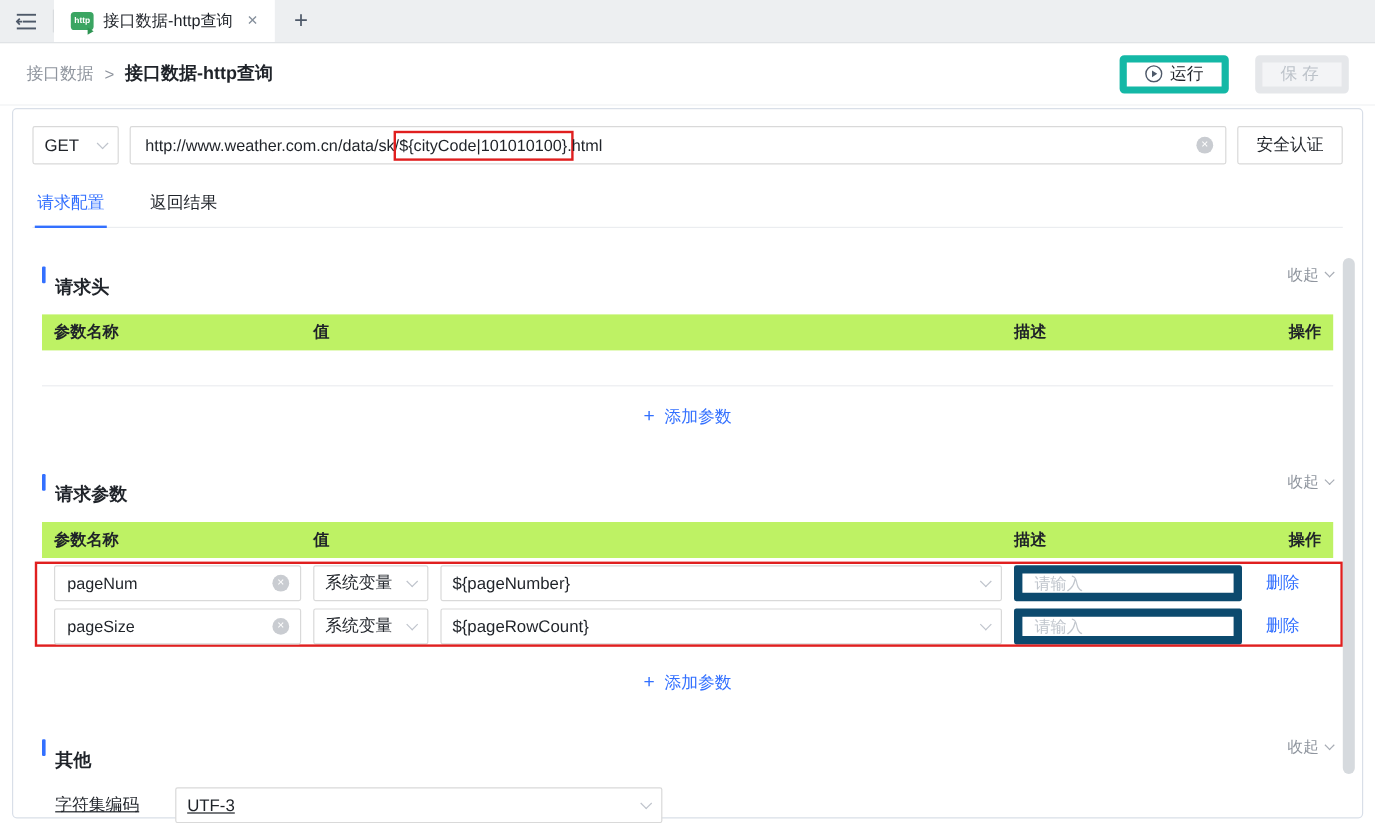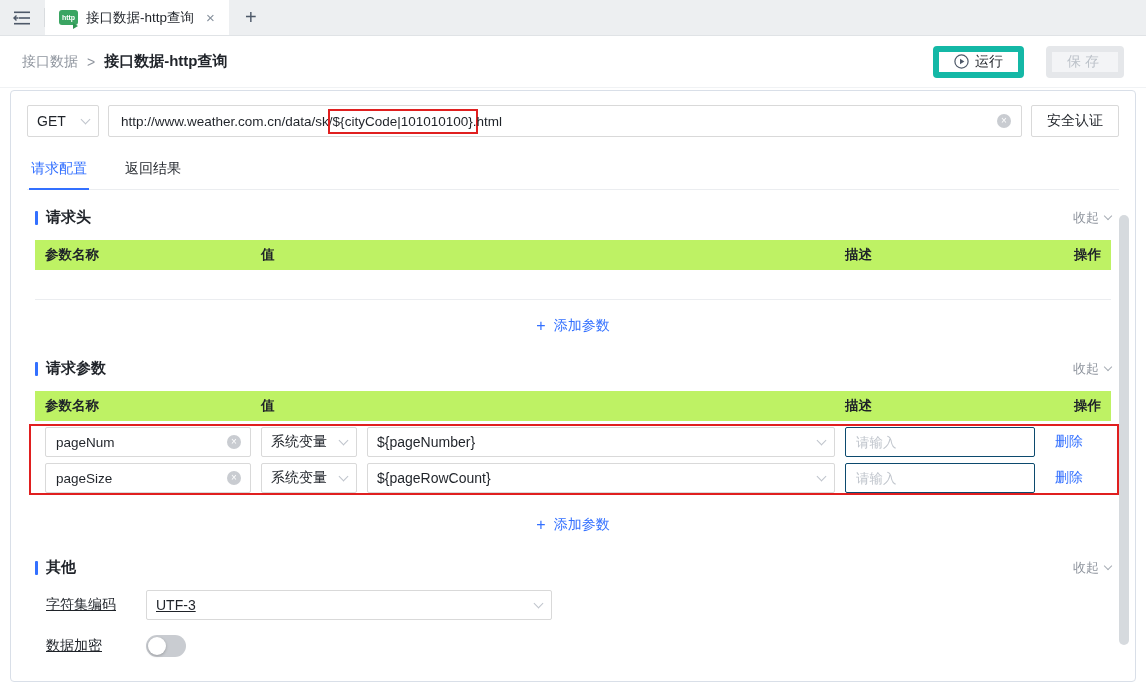--- a/index.html
+++ b/index.html
@@ -47,38 +47,38 @@
   .auth-btn { width:88px; flex:0 0 auto; border:1px solid #d9d9d9; border-radius:2px; display:flex;
     align-items:center; justify-content:center; cursor:pointer; }
   
   .cfg-tabs { margin-top:15px; border-bottom:1px solid #ebedf0; display:flex; gap:34px; padding:0 2px; }
   .cfg-tab { padding:8px 2px 10px; cursor:pointer; color:#1f2329; }
   .cfg-tab.active { color:#3370ff; border-bottom:2px solid #3370ff; margin-bottom:-1px; }
   
   .sections { padding:0 8px; }
   .sec-head { display:flex; align-items:center; margin:18px 0 13px; }
   .sec-bar { width:3px; height:14px; background:#3370ff; border-radius:1px; margin-right:8px; }
-  .sec-title { font-weight:bold; font-size:15px; }
+  .sec-title { font-weight:bold; font-size:15px;margin-top:22px; }
   .collapse-lnk { margin-left:auto; display:flex; align-items:center; gap:6px; color:#8f959e; font-size:13px; cursor:pointer; }
   .grid4 { display:grid; grid-template-columns:206px 1fr 190px 56px; column-gap:10px; padding:0 10px; align-items:center; }
   .tbl-head { background:#bef264; height:30px; font-weight:bold; font-size:13.5px; }
   .tbl-head .c-action { text-align:right; }
   .empty-row { height:30px; border-bottom:1px solid #ebedf0; }
   .add-row { display:flex; justify-content:center; align-items:center; gap:8px; color:#3370ff; padding:17px 0 6px; cursor:pointer; }
   .plus { font-size:16px; line-height:1; }
   .rows-wrap { position:relative; margin-top:4px; }
   .red-frame { position:absolute; left:-6px; right:-8px; top:-3px; bottom:-2px; border:2px solid #e01f1f; pointer-events:none; }
   .p-row { margin:6px 0; }
   .cell-name { position:relative; }
   .cell-name input { width:100%; height:30px; border:1px solid #d9d9d9; border-radius:2px; padding:0 28px 0 10px;
     font-size:13.5px; color:#1f2329; font-family:inherit; outline:none; }
   .val-group { display:flex; gap:10px; }
   .type-sel { width:96px; height:30px; flex:0 0 auto; }
   .val-sel { flex:1; height:30px; }
-  .desc-in { width:100%; height:30px; border:1px solid #0c4a6e; border-radius:2px; padding:0 10px;
+  .desc-in { width:100%; height:30px; border:7px solid #0c4a6e; border-radius:2px; padding:0 10px;
     font-size:13.5px; font-family:inherit; outline:none; }
   .desc-in::placeholder { color:#c1c6cd; }
   .del-lnk { color:#3370ff; text-align:left; cursor:pointer; padding-left:10px; }
   
   .form-row { display:flex; align-items:center; padding-left:11px; margin-bottom:15px;text-decoration:underline; }
   .form-label { width:100px; flex:0 0 auto; }
   .charset-sel { width:406px; height:30px; }
   .toggle { width:40px; height:22px; border-radius:11px; background:#c9ccd1; position:relative; cursor:pointer; }
   .toggle .knob { position:absolute; left:2px; top:2px; width:18px; height:18px; border-radius:50%;
     background:#fff; box-shadow:0 1px 3px rgba(0,0,0,.25); }

